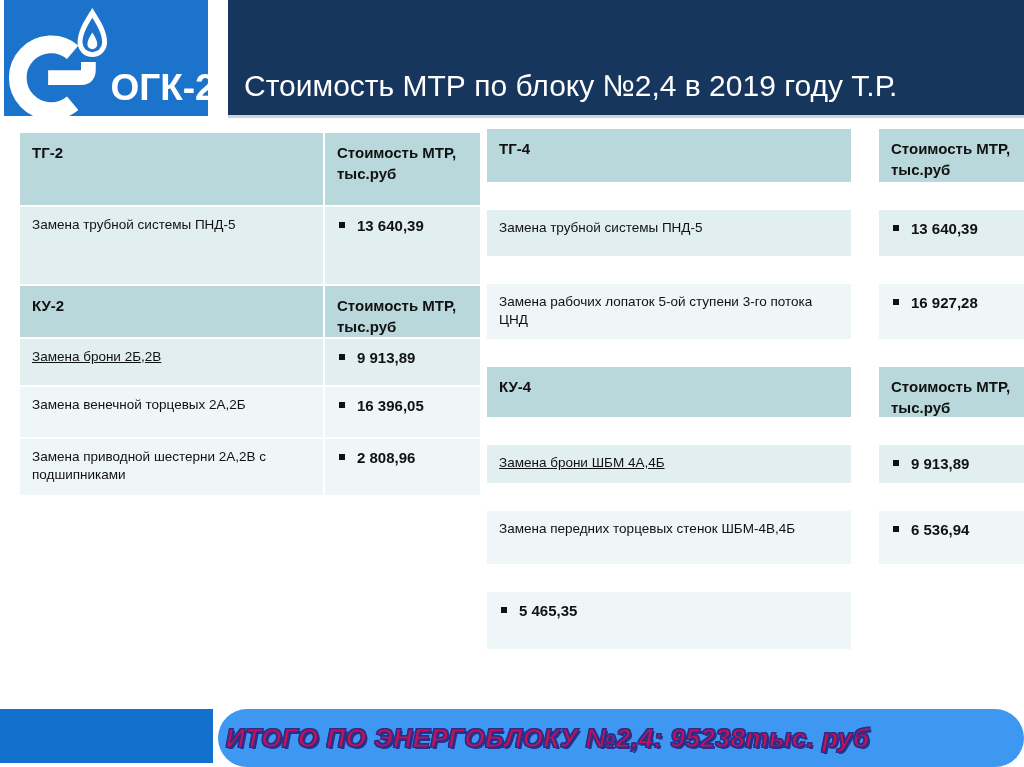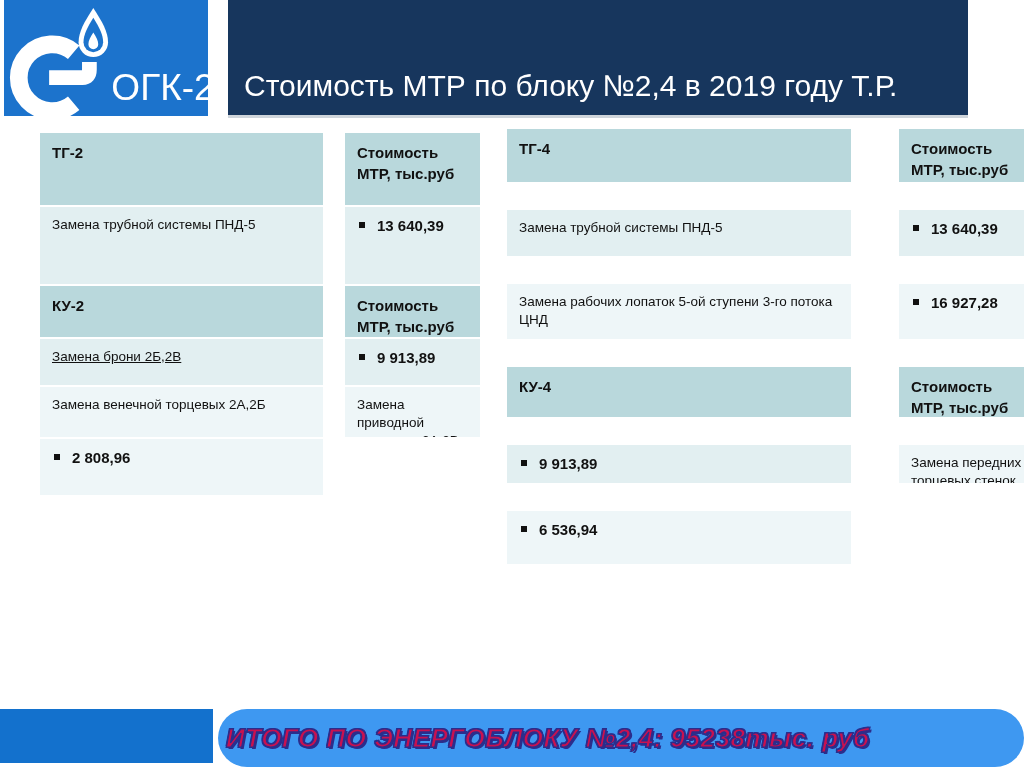--- a/index.html
+++ b/index.html
@@ -3,35 +3,35 @@
 <meta charset="utf-8">
 <style>
   html,body{margin:0;padding:0;background:#ffffff;}
   .page{position:relative;width:1024px;height:767px;overflow:hidden;background:#ffffff;
         font-family:"Liberation Sans",sans-serif;color:#111;}
 
   
   .logo-block{position:absolute;left:4px;top:0;width:204px;height:116px;background:#1c73cc;
               display:flex;align-items:flex-end;justify-content:center;}
   .logo-inner{display:flex;align-items:flex-end;}
-  .logo-text{color:#fff;font-weight:normal;font-size:37px;letter-spacing:0px;line-height:1;
+  .logo-text{color:#fff;font-weight:bold;font-size:37px;letter-spacing:0px;line-height:1;
              margin:0 0 10px -4px;}
-  .title-bar{position:absolute;left:228px;top:0;width:740px;height:115px;background:#17365d;
+  .title-bar{position:absolute;left:228px;top:0;width:796px;height:115px;background:#17365d;
              border-bottom:3px solid #cfd5db;display:flex;align-items:flex-end;}
   .title{color:#ffffff;font-size:30px;font-weight:normal;padding:0 0 12px 16px;white-space:nowrap;}
 
   
   .table{position:absolute;display:grid;gap:2px;}
   .table-left{left:20px;top:133px;width:460px;
               grid-template-columns:303px 155px;
               grid-template-rows:72px 77px 51px 46px 50px 56px;}
   .table-right{left:487px;top:129px;width:520px;
                grid-template-columns:364px 154px;
                grid-template-rows:53px 46px 55px 50px 38px 53px 57px;gap:28px;}
-  .cell{padding:9px 8px 0 12px;font-size:13.5px;line-height:1.35;box-sizing:border-box;overflow:hidden;margin-left:20px;}
+  .cell{padding:9px 8px 0 12px;font-size:13.5px;line-height:1.35;box-sizing:border-box;overflow:hidden;}
   .th{background:#b9d8dc;font-weight:bold;font-size:15px;line-height:1.4;}
   .td{background:#e2eff1;}
   .td.lt{background:#eef6f8;}
   .val{display:flex;align-items:flex-start;font-weight:bold;font-size:15px;}
   .bullet{width:6px;height:6px;background:#111;margin:6px 12px 0 2px;flex:none;}
   .u{text-decoration:underline;}
 
   
   .footer-block{position:absolute;left:0;top:709px;width:213px;height:54px;background:#1371cd;}
   .footer-bar{position:absolute;left:218px;top:709px;width:806px;height:58px;background:#3e98f1;
@@ -81,20 +81,24 @@
     <div class="cell th">КУ-2</div>
     <div class="cell th">Стоимость МТР, тыс.руб</div>
 
     <div class="cell td u">Замена брони 2Б,2В</div>
     <div class="cell td val">
       <span class="bullet"></span>
       <span>9 913,89</span>
     </div>
 
     <div class="cell td lt">Замена венечной торцевых 2А,2Б</div>
+    <div class="cell td lt val">
+      <span class="bullet"></span>
+      <span>16 396,05</span>
+    </div>
 
     <div class="cell td lt">Замена приводной шестерни 2А,2В с подшипниками</div>
     <div class="cell td lt val">
       <span class="bullet"></span>
       <span>2 808,96</span>
     </div>
   </div>
 
   <div class="table table-right">
     <div class="cell th">ТГ-4</div>
@@ -108,31 +112,36 @@
 
     <div class="cell td lt">Замена рабочих лопаток 5-ой ступени 3-го потока ЦНД</div>
     <div class="cell td lt val">
       <span class="bullet"></span>
       <span>16 927,28</span>
     </div>
 
     <div class="cell th">КУ-4</div>
     <div class="cell th">Стоимость МТР, тыс.руб</div>
 
+    <div class="cell td u">Замена брони ШБМ 4А,4Б</div>
     <div class="cell td val">
       <span class="bullet"></span>
       <span>9 913,89</span>
     </div>
 
     <div class="cell td lt">Замена передних торцевых стенок ШБМ-4В,4Б</div>
     <div class="cell td lt val">
       <span class="bullet"></span>
       <span>6 536,94</span>
     </div>
 
+    <div class="cell td lt val">
+      <span class="bullet"></span>
+      <span>5 465,35</span>
+    </div>
   </div>
 
   <div class="footer-block"></div>
   <div class="footer-bar">
     <div class="footer-text">ИТОГО ПО ЭНЕРГОБЛОКУ №2,4: 95238тыс. руб</div>
   </div>
 
 </div>
 
 </body></html>

